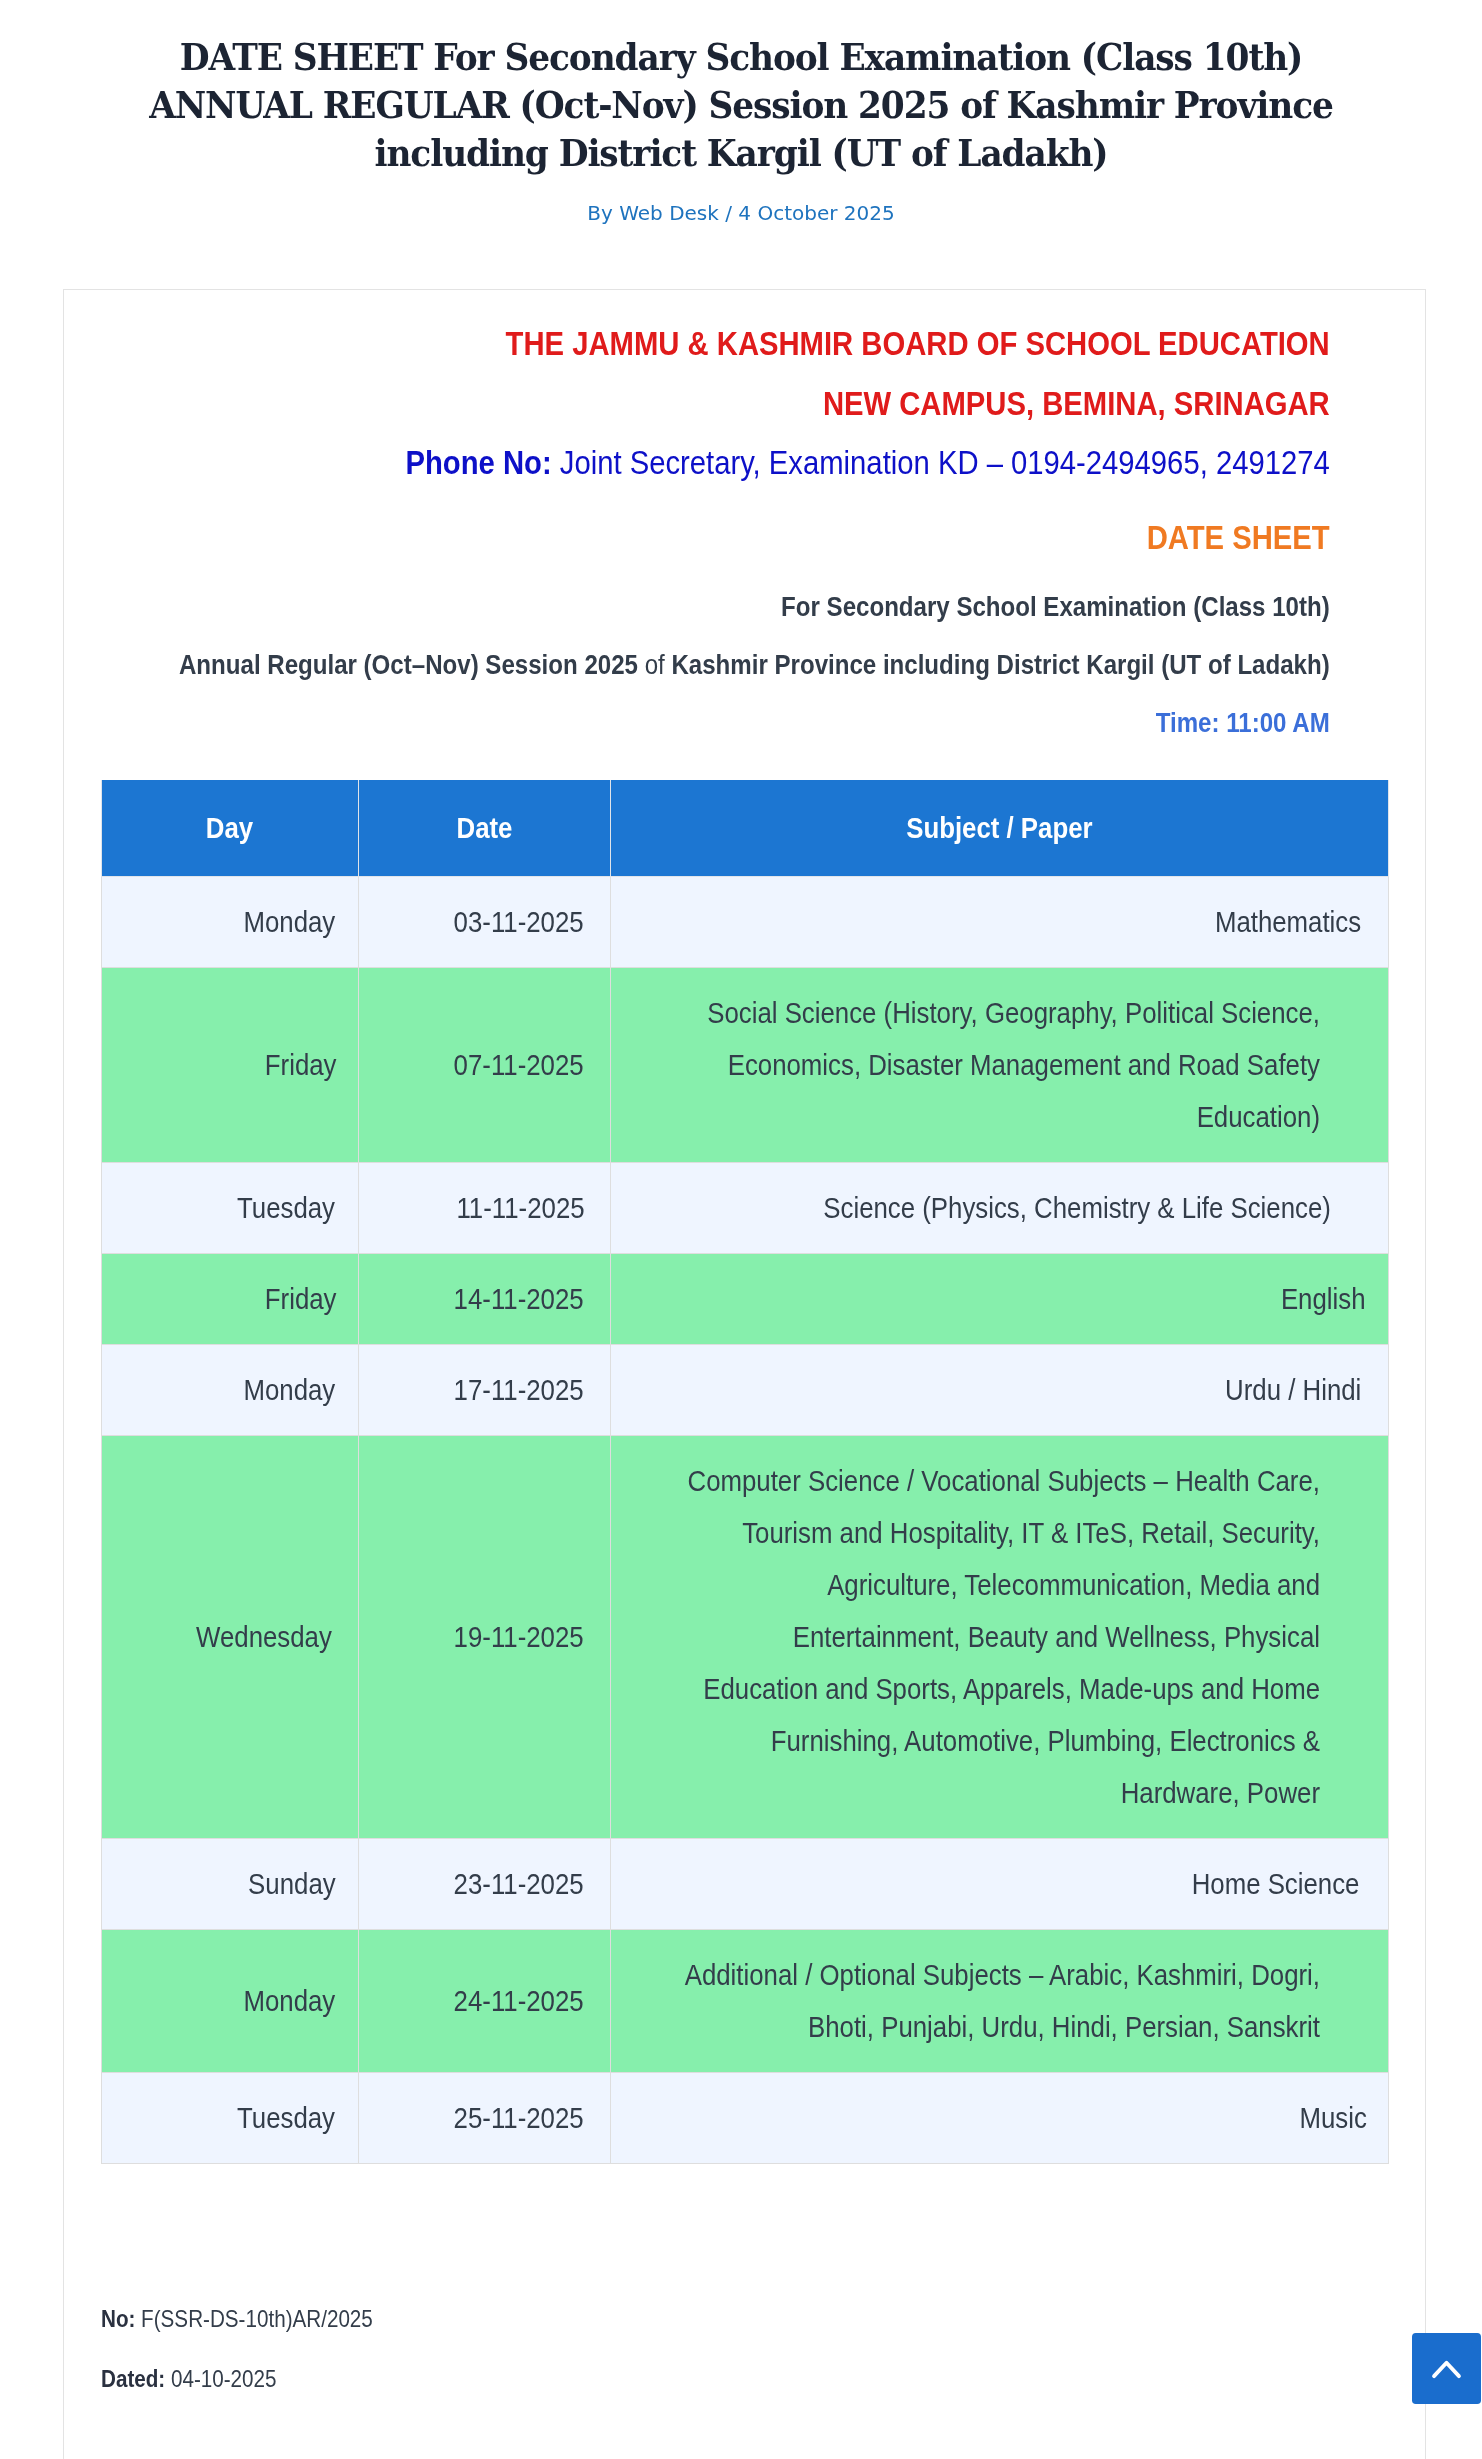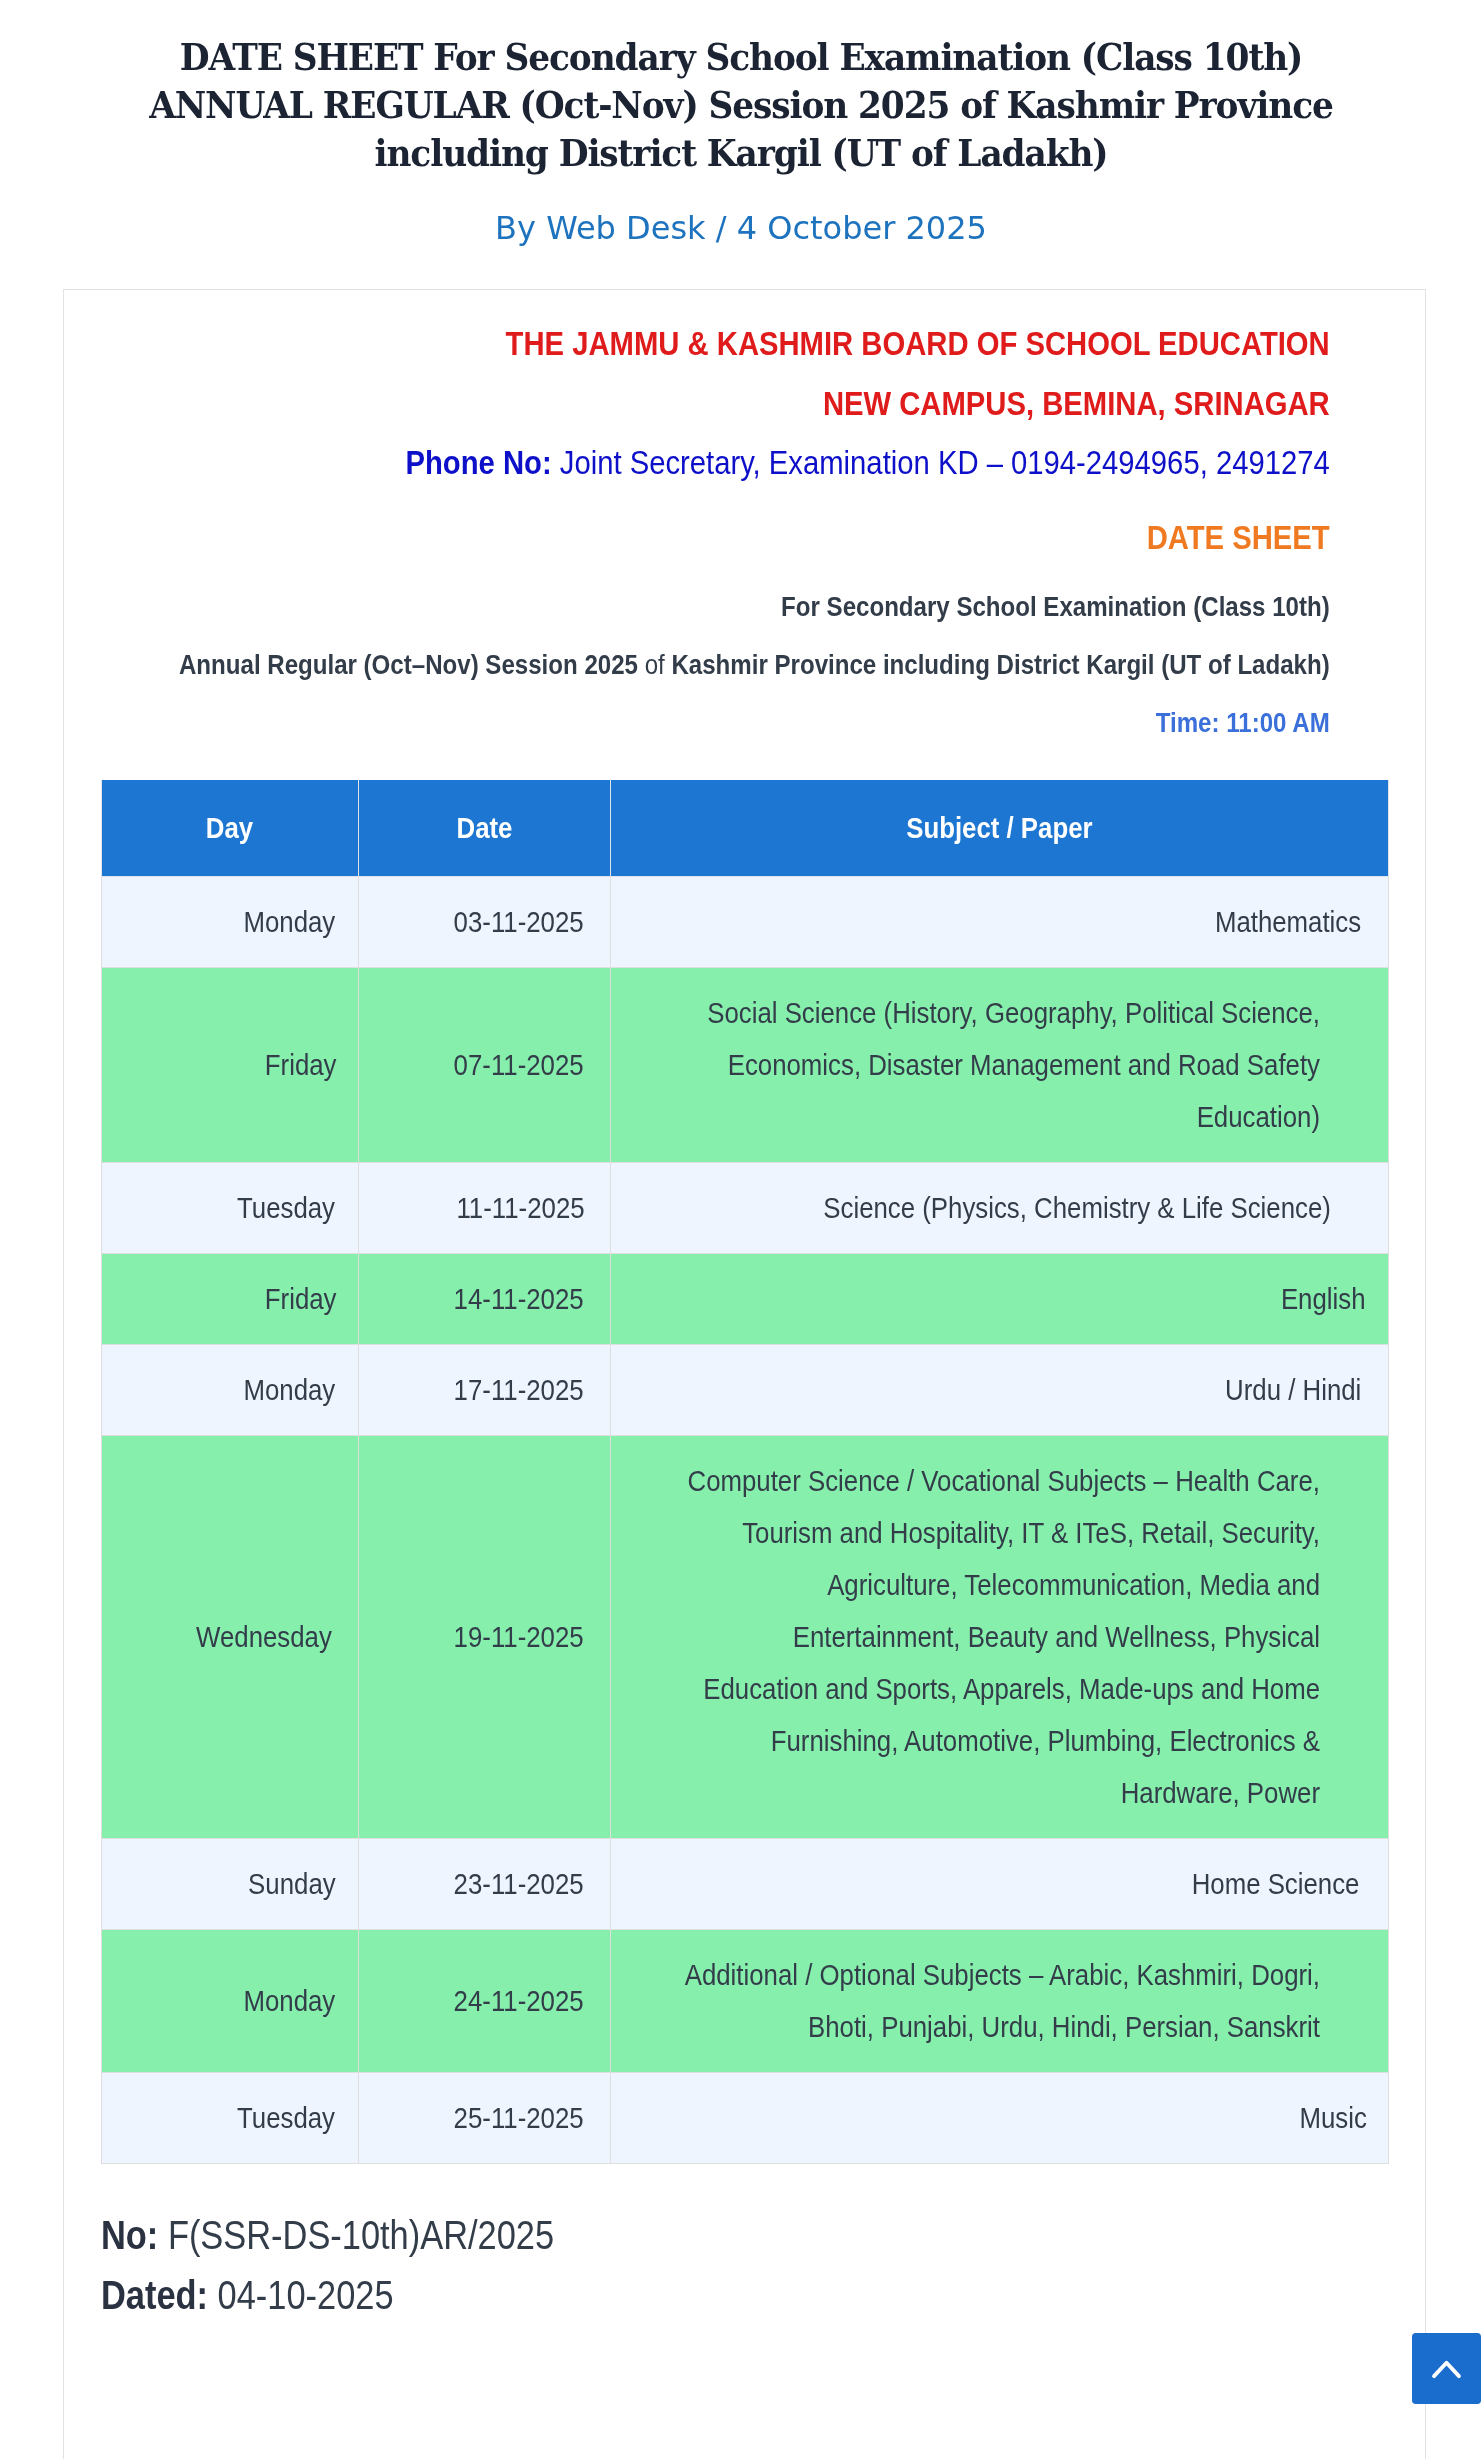--- a/index.html
+++ b/index.html
@@ -12,22 +12,22 @@
     font-size: 37px;
     line-height: 48px;
     letter-spacing: -1.2px;
     color: #1c2433;
     text-align: center;
     padding: 33px 96px 0 96px;
     transform: scaleX(0.93);
   }
   .byline {
     text-align: center;
-    margin-top: 32px;
-    font-size: 32px;
+    margin-top: 24px;
+    font-size: 20px;
     color: #1e73be;
     font-family: "DejaVu Sans", sans-serif;
   }
   .byline span { color: #1e73be; }
 
   .card {
     position: absolute;
     left: 63px; top: 289px;
     width: 1363px; height: 2210px;
     border: 1.9px solid #e3e3e3;
@@ -99,22 +99,22 @@
     line-height: 52px;
     padding: 19px 15.4px;
   }
   table.ds tr.odd td { background: #eff5ff; }
   table.ds tr.even td { background: #86efac; }
   .col-day { width: 257px; }
   .col-date { width: 252px; }
 
   .foot {
     position: absolute;
-    left: 37px; top: 1915px;
-    font-size: 40px;
+    left: 37px; top: 1999px;
+    font-size: 24px;
     color: #333d4a;
     line-height: 60px;
   }
   .foot .row { transform: scaleX(0.86); transform-origin: left center; }
   .foot b { font-weight: bold; color: #2a3140; }
 
   .scroll-top {
     position: absolute;
     left: 1412px; top: 2333px;
     width: 69px; height: 71px;

